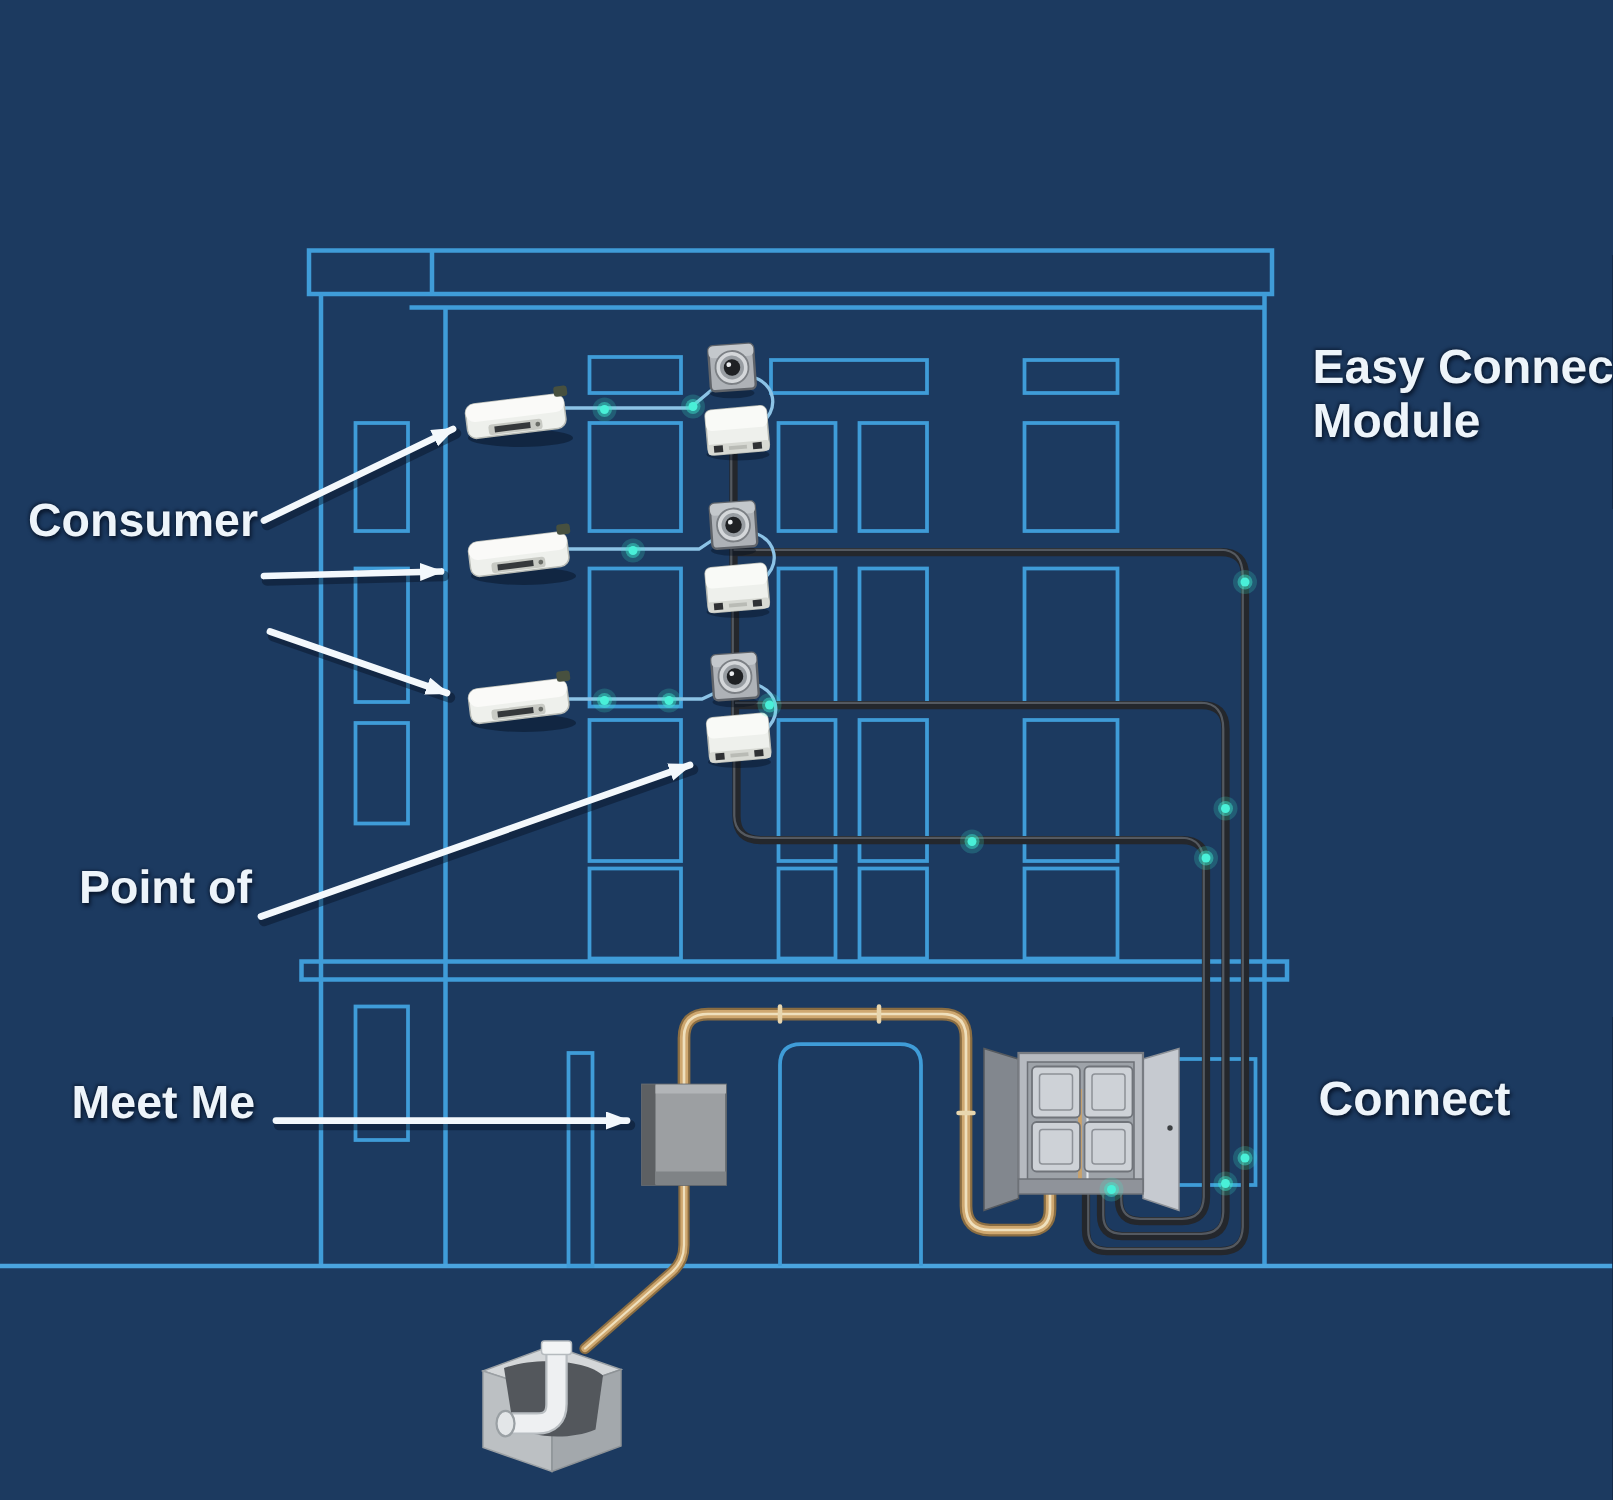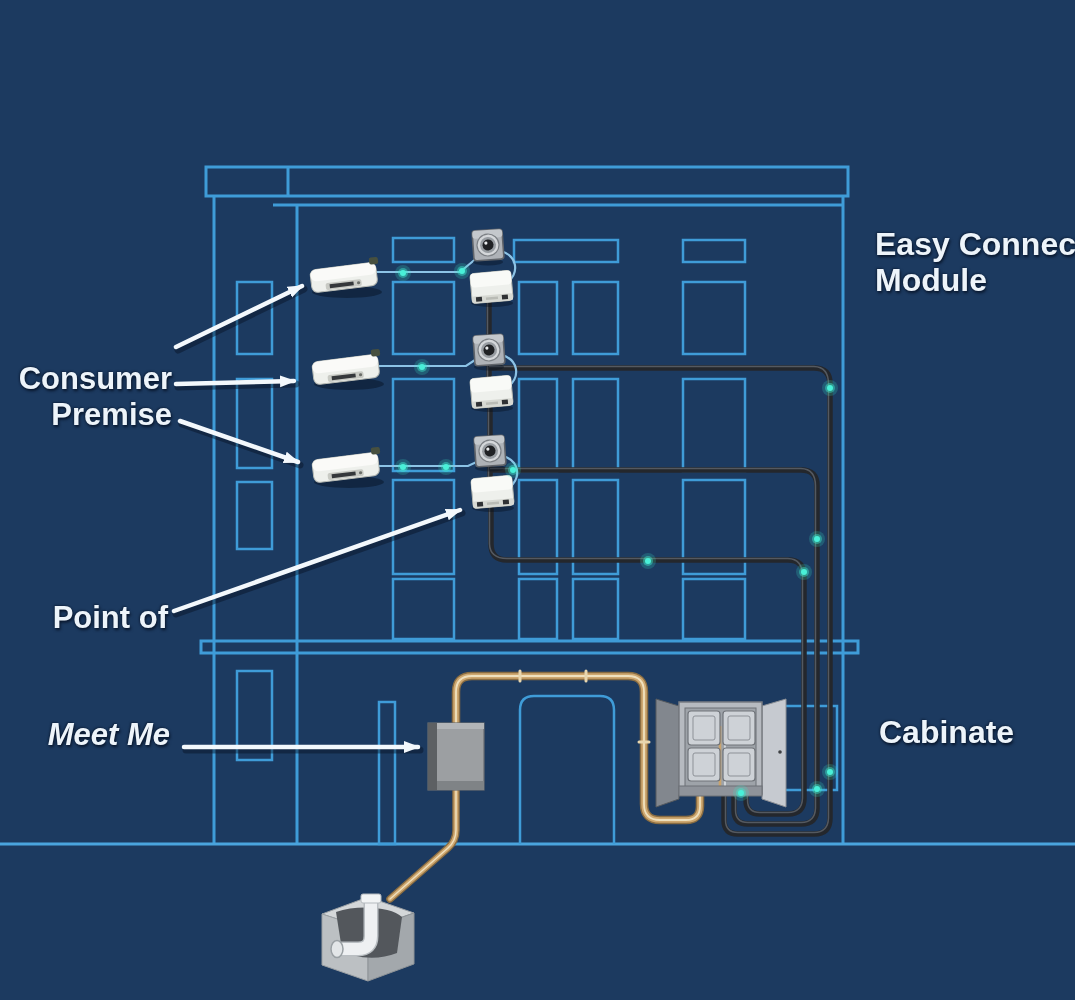--- a/index.html
+++ b/index.html
@@ -233,35 +233,34 @@
     <g fill="none" stroke="#f3f8fc" stroke-width="4.5" stroke-linecap="round">
       <path d="M176,347 L302,286" marker-end="url(#arrowhead)"></path>
       <path d="M176,384 L294,381" marker-end="url(#arrowhead)"></path>
       <path d="M180,421 L298,462" marker-end="url(#arrowhead)"></path>
       <path d="M174,611 L460,510" marker-end="url(#arrowhead)"></path>
       <path d="M184,747 L418,747" marker-end="url(#arrowhead)"></path>
     </g>
   </g>
 </svg>
 
-<div class="label right" style="top:329px;right:903px;margin-top:32px;">
+<div class="label right" style="top:329px;right:903px;">
   <span>Consumer</span>
-  <span>Premise</span>
 </div>
 
 <div class="label left" style="top:226px;left:875px;">
   <span>Easy Connect</span>
   <span>Module</span>
 </div>
 
-<div class="label right" style="top:600px;right:907px;">
+<div class="label right" style="top:574px;right:907px;">
   <span>Point of</span>
 </div>
 
-<div class="label right" style="top:717px;right:905px;font-style:italic;">
+<div class="label right" style="top:717px;right:905px;">
   <span>Meet Me</span>
 </div>
 
 <div class="label left" style="top:714px;left:879px;">
-  <span>Cabinate</span>
+  <span>Connect</span>
 </div>
 
 </div>
 
 </body></html>

